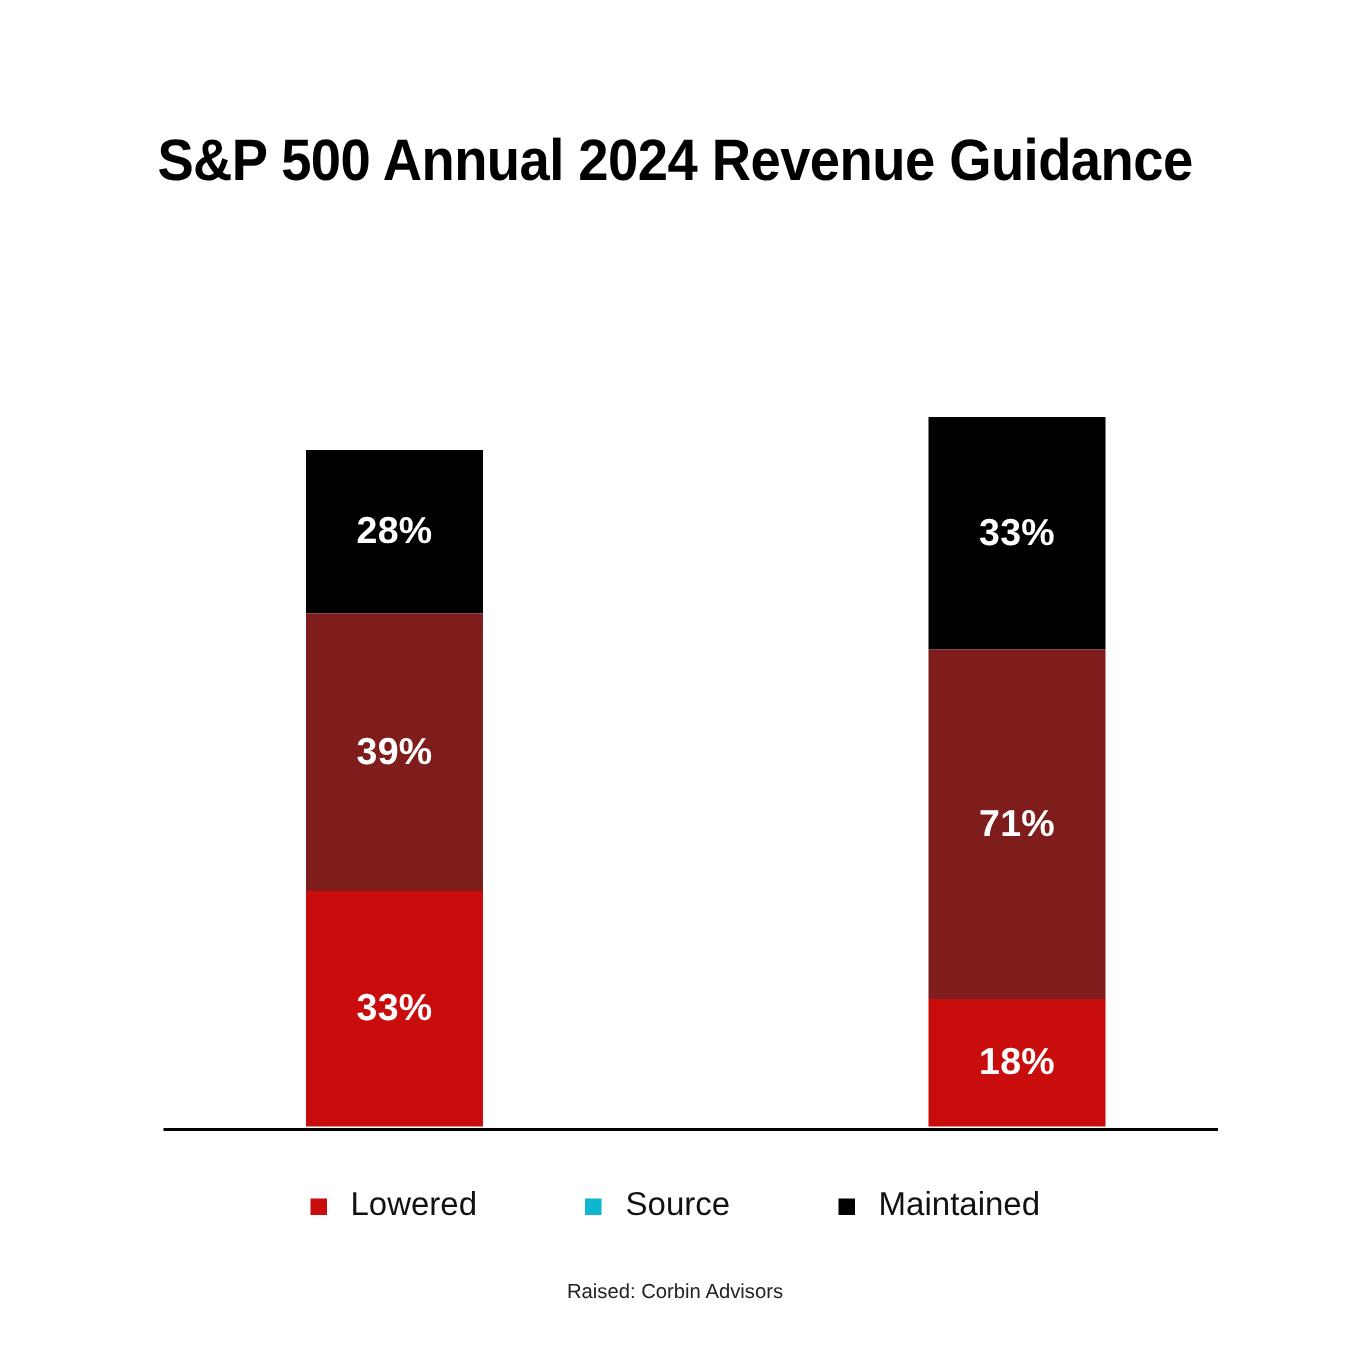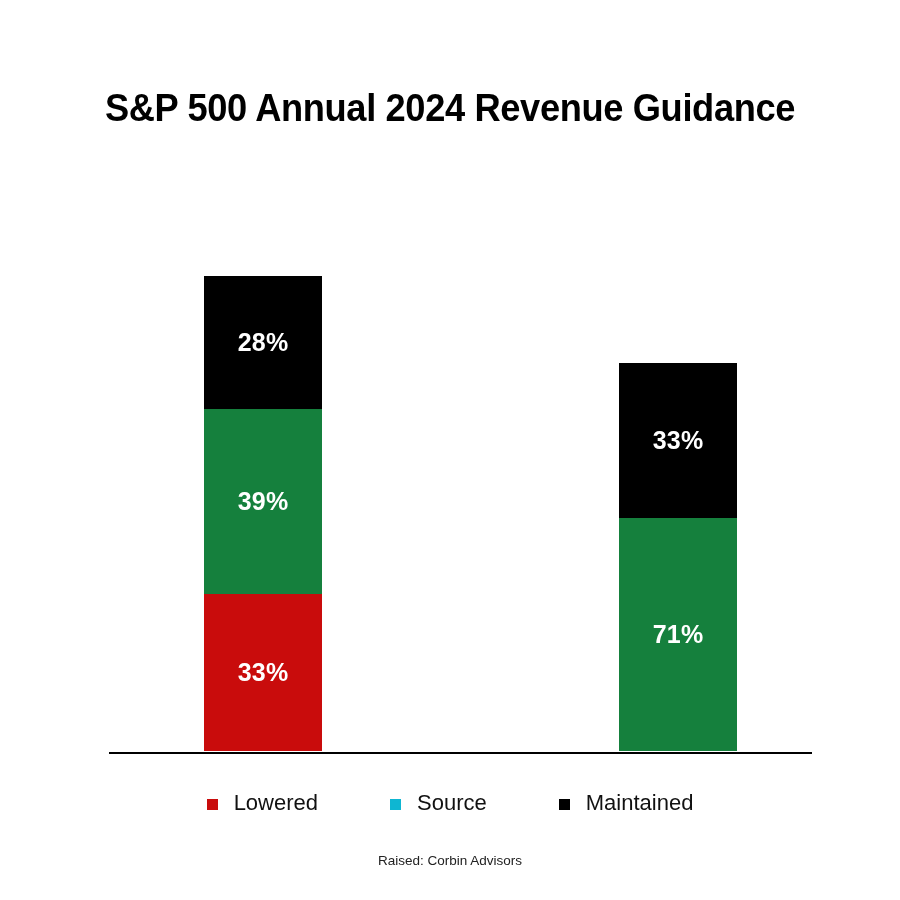--- a/index.html
+++ b/index.html
@@ -95,21 +95,21 @@
   }
   .segment .seg-label {
     font-size: 25px;
     font-weight: bold;
     color: #ffffff;
     letter-spacing: 0.2px;
     line-height: 1;
     user-select: none;
   }
   .seg-maintained { background: #000000; }
-  .seg-raised     { background: #15803d; }
+  .seg-raised     { background: #7f1d1d; }
   .seg-lowered    { background: #c90c0c; }
 
   
   .legend {
     position: absolute;
     left: 0;
     top: 791px;
     width: 900px;
     display: flex;
     justify-content: center;
@@ -157,37 +157,40 @@
 
   <div class="chart-title">S&amp;P 500 Annual 2024 Revenue Guidance</div>
 
 
   <div class="group-head" id="group-head-1">
   </div>
 
   <div class="plot">
 
     <div class="bar" id="bar-0">
-      <div class="segment seg-maintained" style="height:133px;">
+      <div class="segment seg-maintained" style="height:109px;">
         <span class="seg-label">28%</span>
       </div>
       <div class="segment seg-raised" style="height:185px;">
         <span class="seg-label">39%</span>
       </div>
       <div class="segment seg-lowered" style="height:157px;">
         <span class="seg-label">33%</span>
       </div>
     </div>
 
     <div class="bar" id="bar-1">
       <div class="segment seg-maintained" style="height:155px;">
         <span class="seg-label">33%</span>
       </div>
       <div class="segment seg-raised" style="height:233px;">
         <span class="seg-label">71%</span>
+      </div>
+      <div class="segment seg-lowered" style="height:85px;">
+        <span class="seg-label">18%</span>
       </div>
     </div>
 
     <div class="axis-line"></div>
   </div>
 
   <div class="legend">
     <div class="legend-item">
       <span class="legend-swatch" style="background:#c90c0c;"></span>
       <span class="legend-label">Lowered</span>

